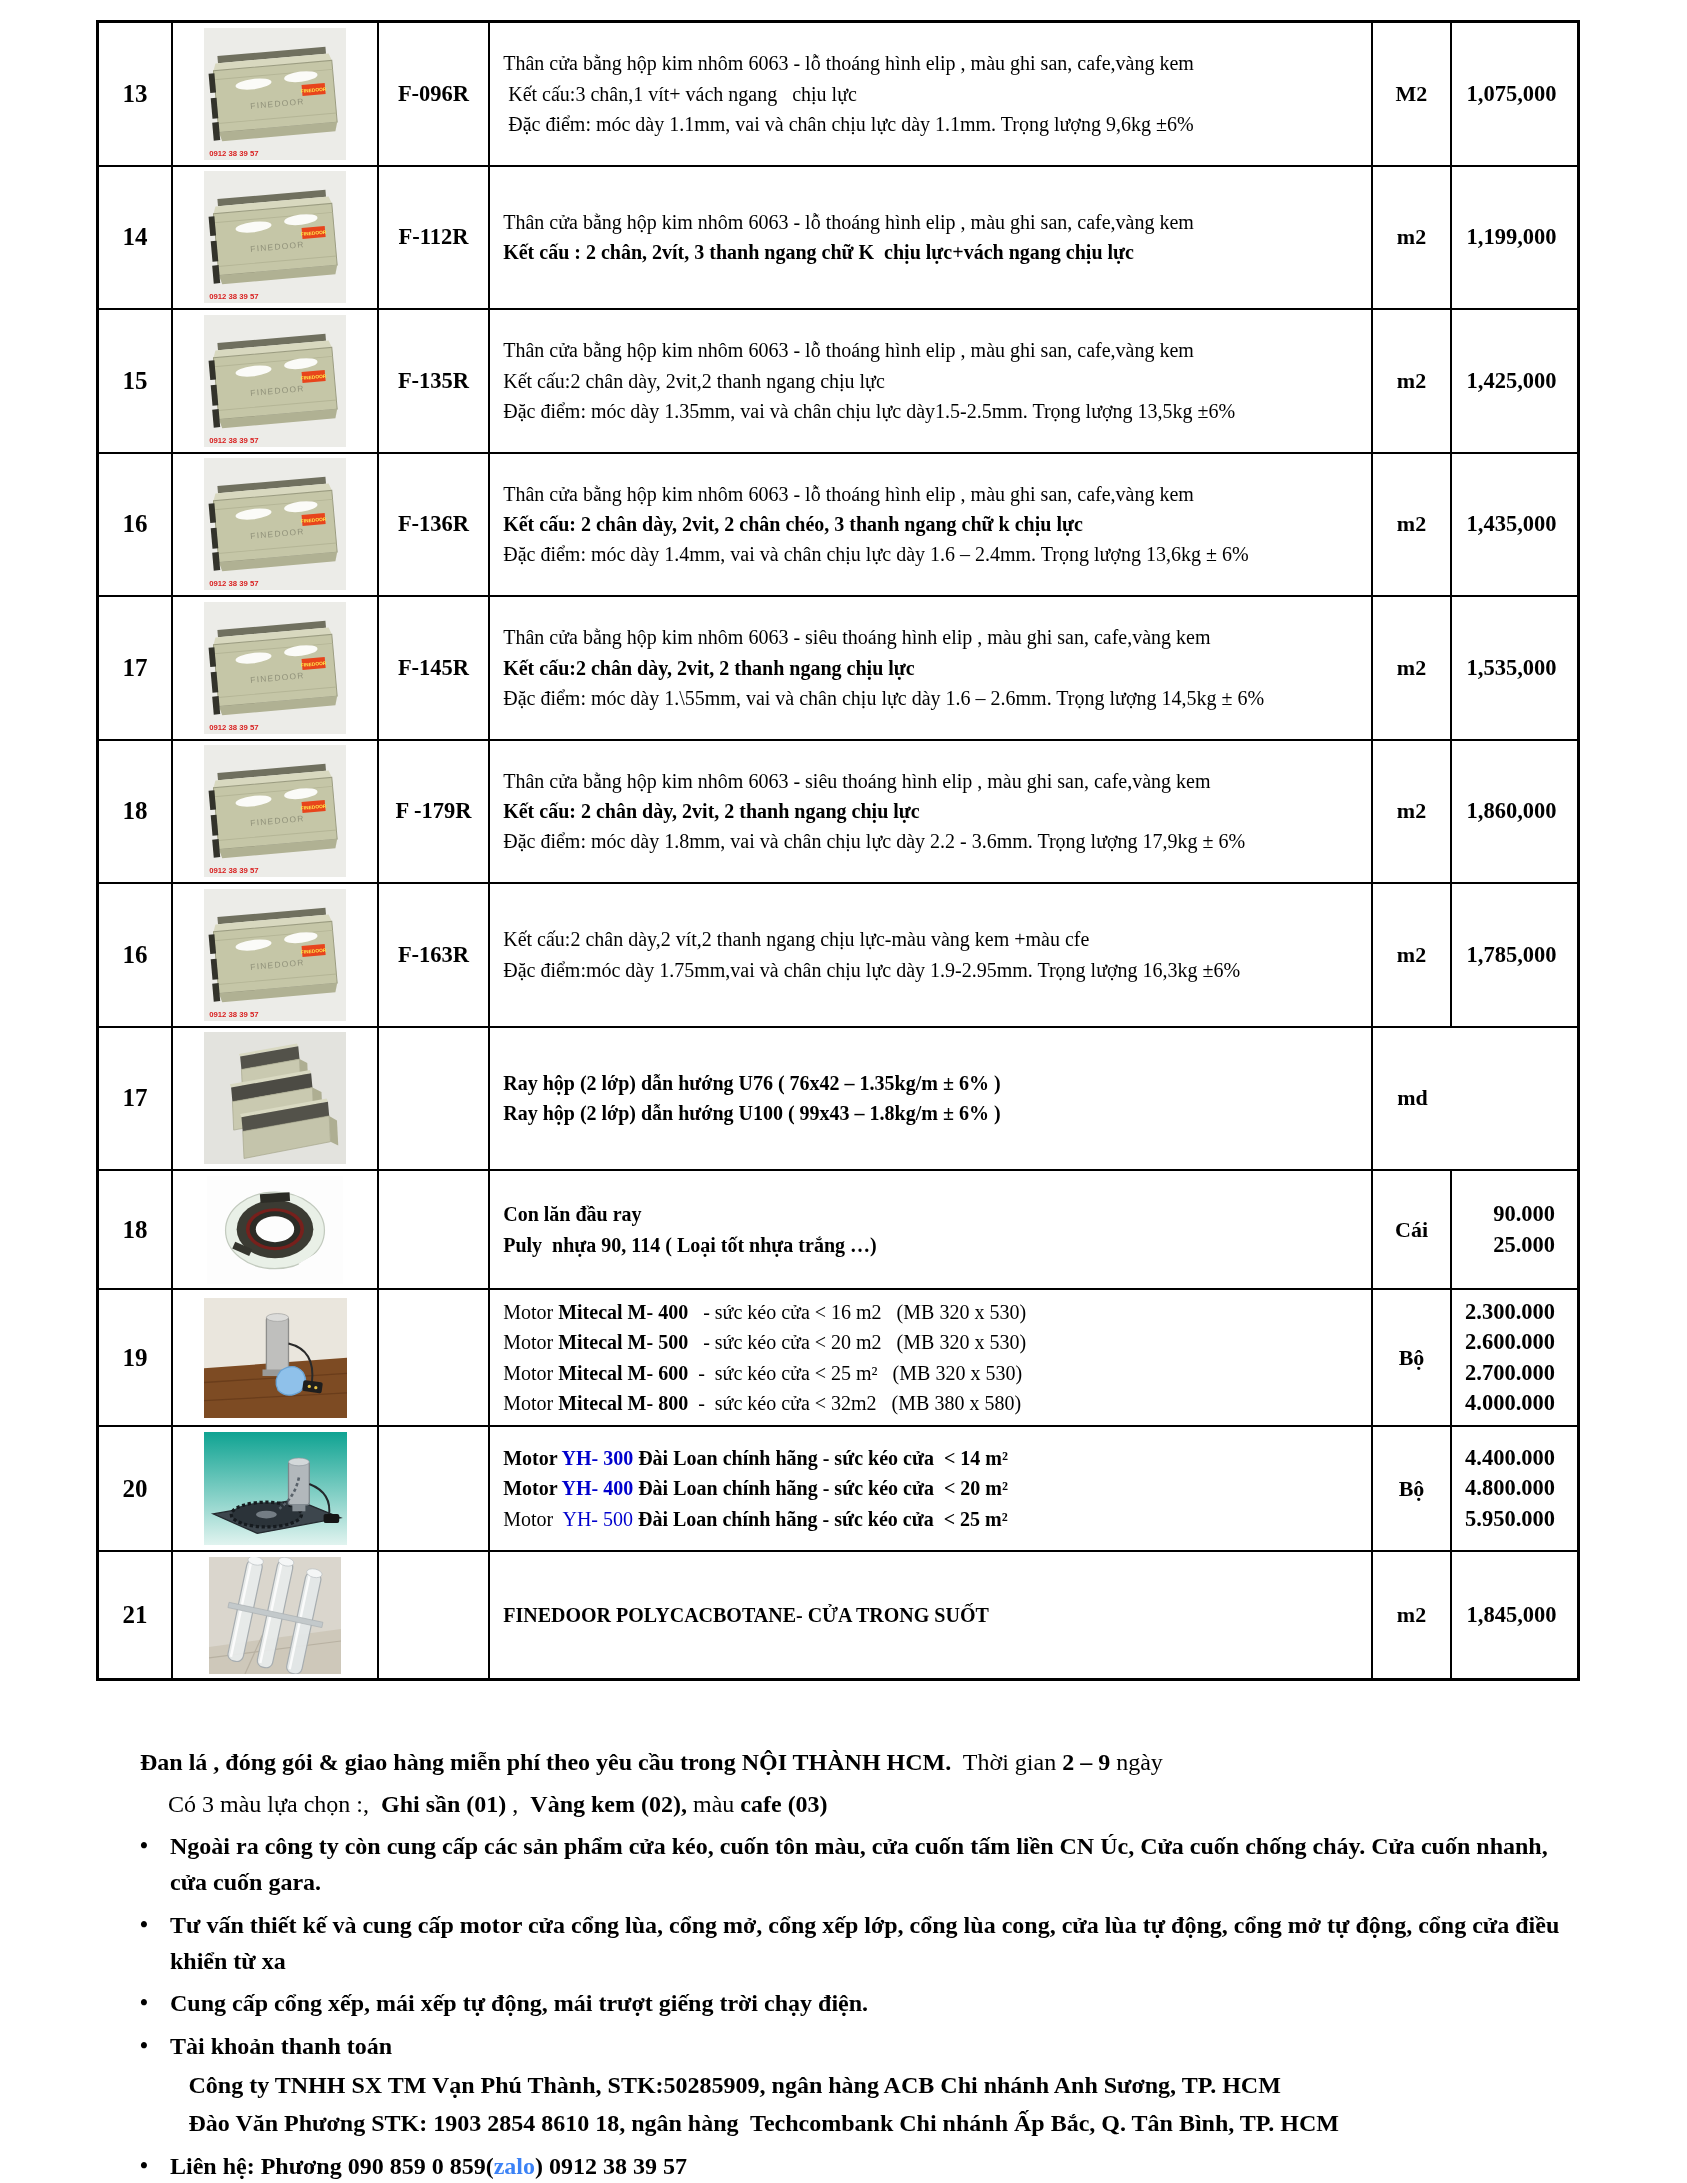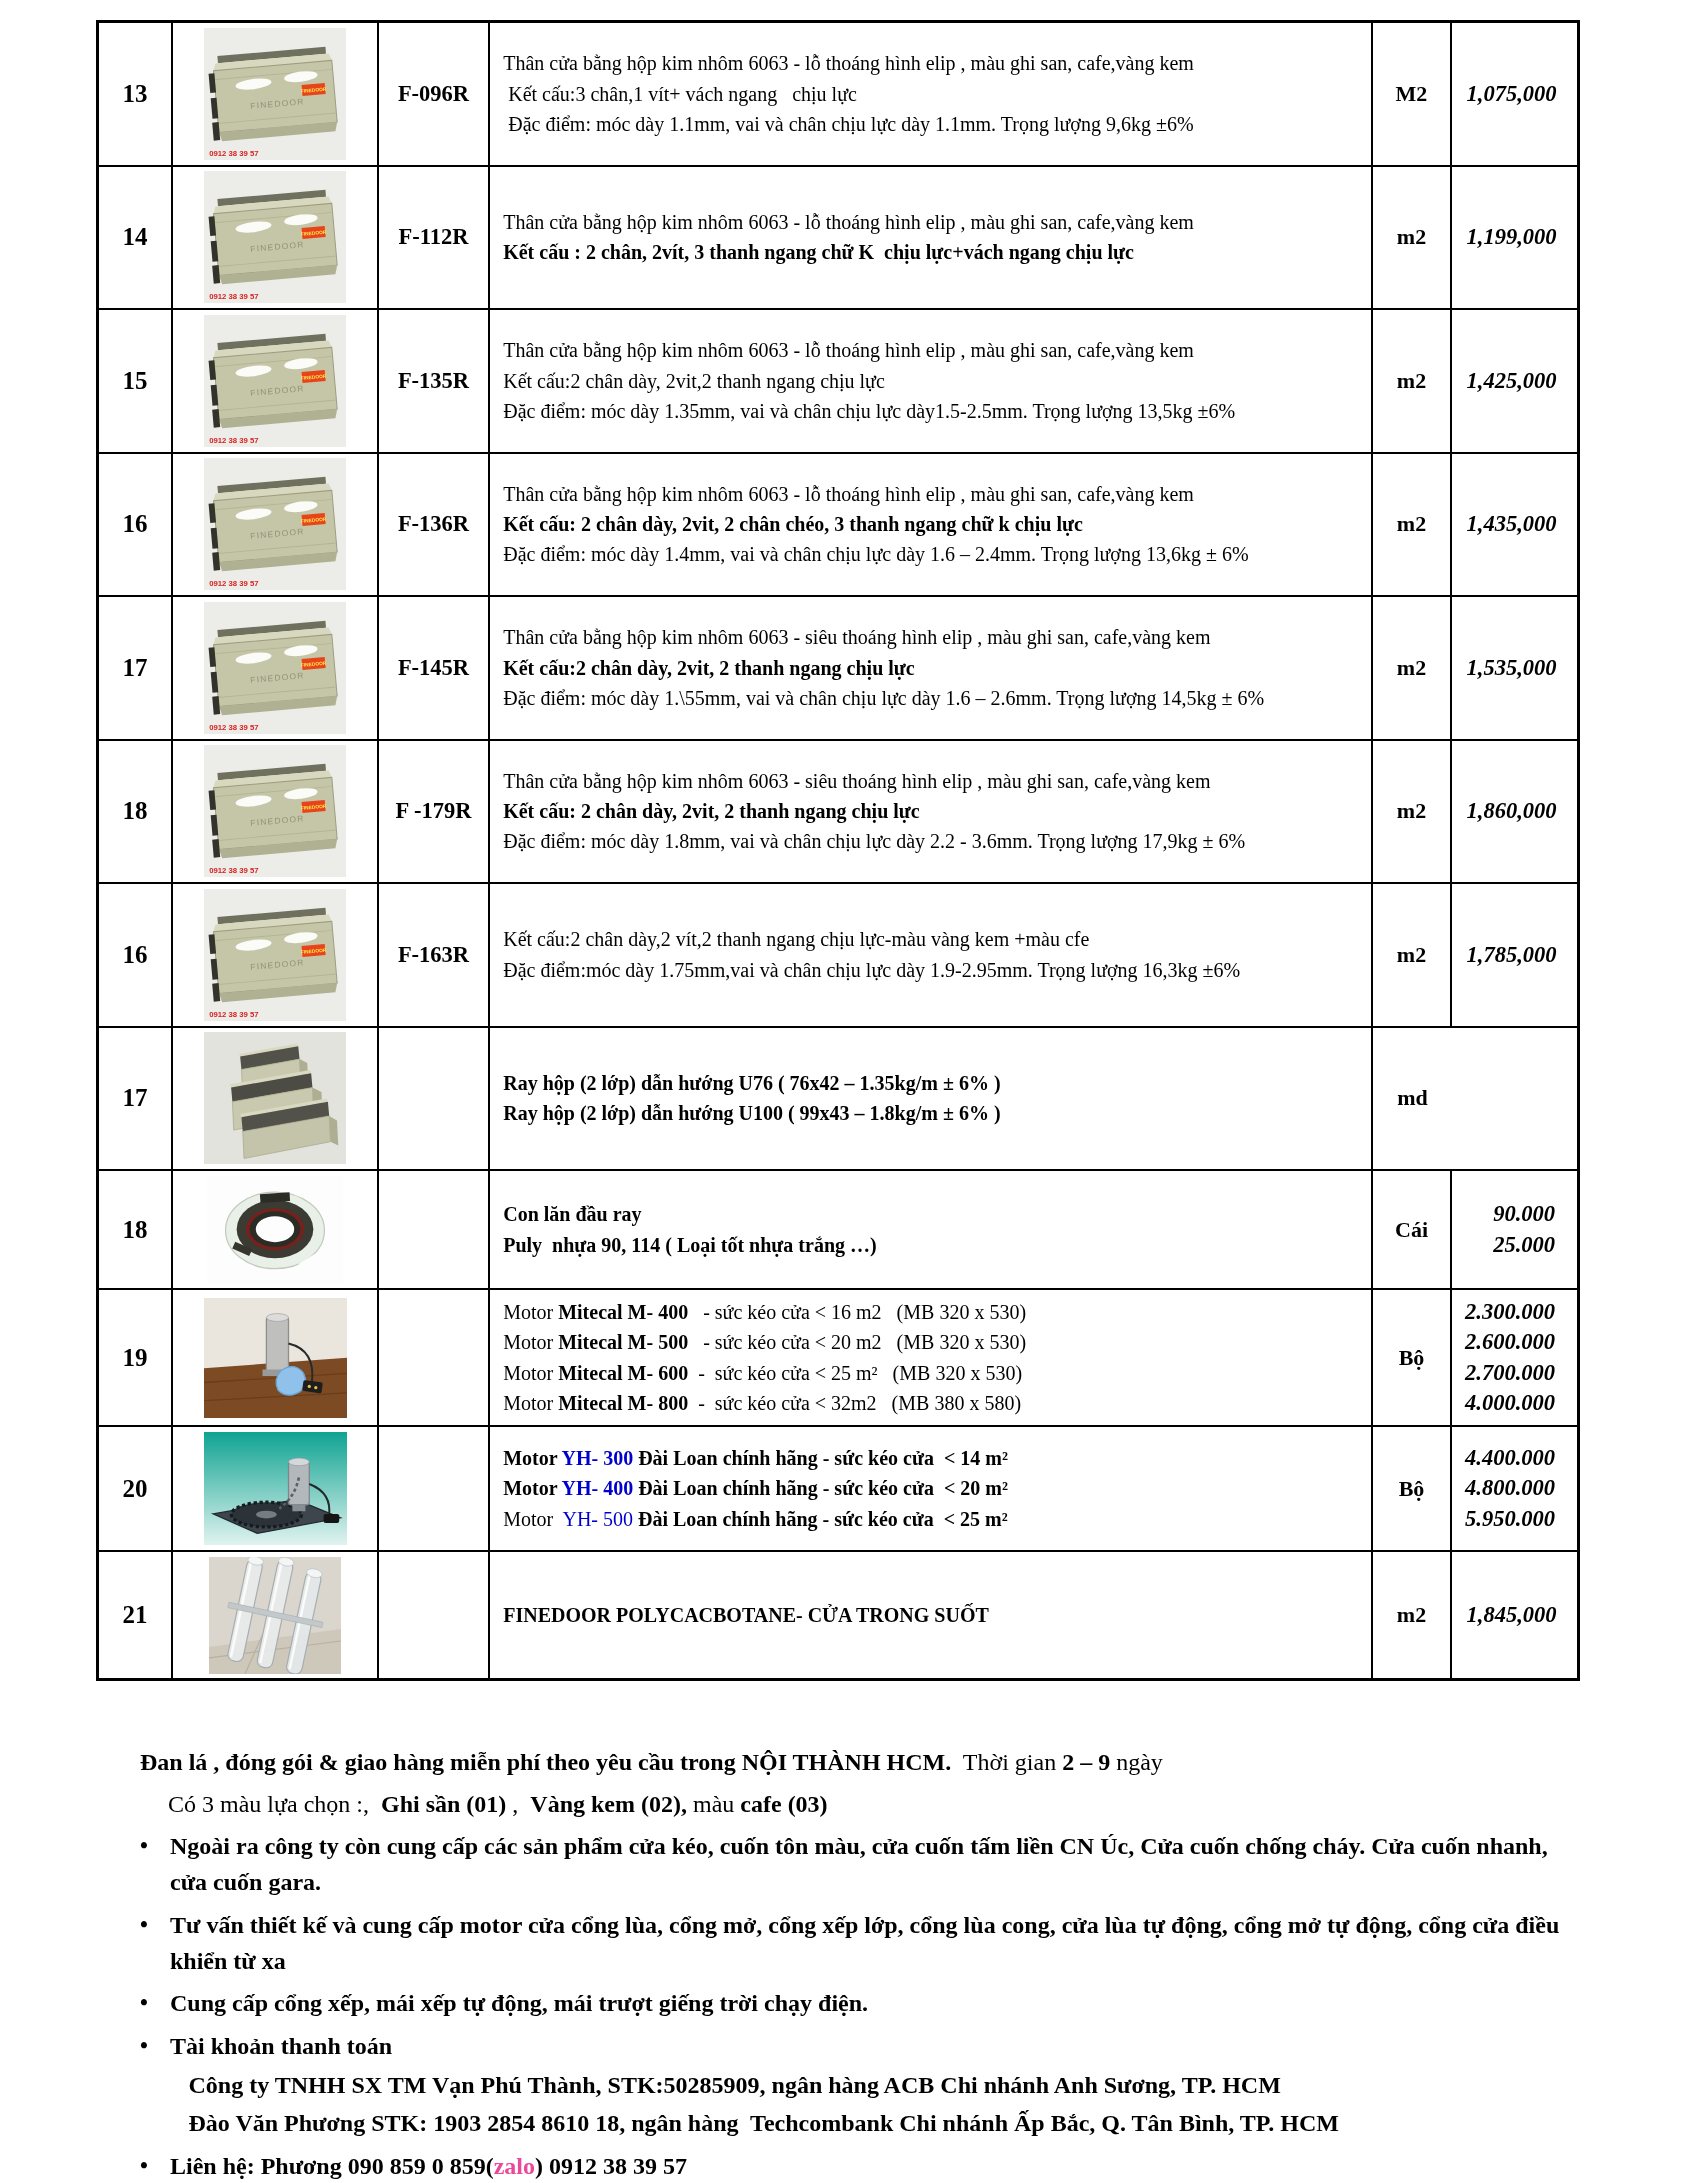--- a/index.html
+++ b/index.html
@@ -31,21 +31,21 @@
     align-items:flex-start;justify-content:center;
     padding:6.6px 8px 6.6px 13.2px;font-size:20px;line-height:1.52;
   }
   .dline{white-space:pre-wrap;min-height:1.45em;}
   .c-unit{width:79px;flex:none;font-weight:bold;font-size:22px;}
   .c-price{
     width:119px;flex:none;font-weight:bold;font-size:22.5px;
     flex-direction:column;justify-content:center;align-items:center;
   }
   .c-price.multi{align-items:flex-end;padding-right:16px;}
-  .c-price div{white-space:nowrap;line-height:1.35;font-style:italic;}
+  .c-price div{white-space:nowrap;line-height:1.35;}
 
   .photo{display:block;}
   .ph-slat{width:142px;}
   .ph-rails{width:142px;}
   .ph-roller{width:136px;}
   .ph-motor1{width:143px;}
   .ph-motor2{width:143px;}
   .ph-clear{width:132px;}
   svg text{font-family:"Liberation Sans","DejaVu Sans",sans-serif;}
 
@@ -409,17 +409,17 @@
       <div class="bullet">
         <div class="dot">•</div>
         <div class="bt"><div><span class="b">Cung cấp cổng xếp, mái xếp tự động, mái trượt giếng trời chạy điện.</span></div></div>
       </div>
       <div class="bullet">
         <div class="dot">•</div>
         <div class="bt"><div><span class="b">Tài khoản thanh toán</span></div><div class="sub"><span class="b">Công ty TNHH SX TM Vạn Phú Thành, STK:50285909, ngân hàng ACB Chi nhánh Anh Sương, TP. HCM</span></div><div class="sub"><span class="b">Đào Văn Phương STK: 1903 2854 8610 18, ngân hàng  Techcombank Chi nhánh Ấp Bắc, Q. Tân Bình, TP. HCM</span></div></div>
       </div>
       <div class="bullet">
         <div class="dot">•</div>
-        <div class="bt"><div><span class="b">Liên hệ: Phương 090 859 0 859(</span><span class="b" style="color: #ec4899;">zalo</span><span class="b">) 0912 38 39 57</span></div></div>
+        <div class="bt"><div><span class="b">Liên hệ: Phương 090 859 0 859(</span><span class="b" style="color: #3b82f6;">zalo</span><span class="b">) 0912 38 39 57</span></div></div>
       </div>
     </div>
 </div>
 
 
 </body></html>

